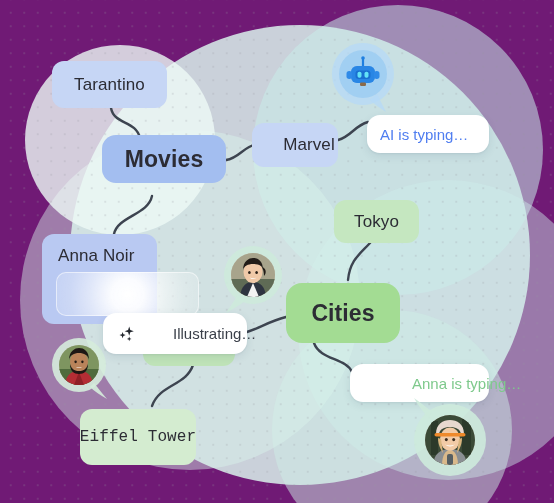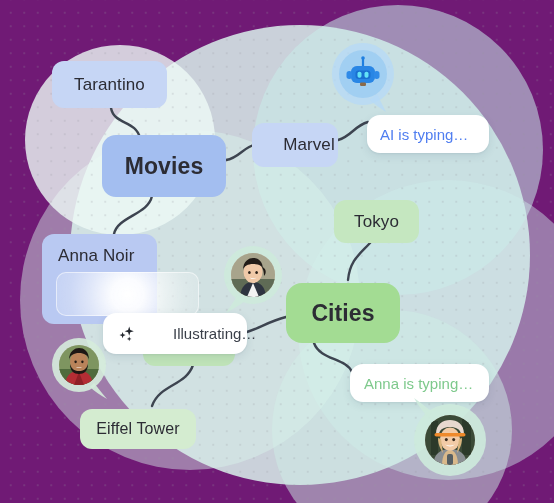--- a/index.html
+++ b/index.html
@@ -92,21 +92,21 @@
     <path d="M370,243 C360,254 350,260 348,280"></path>
     <path d="M314,343 C320,360 346,358 352,372"></path>
     <path d="M286,317 C266,322 258,330 240,334"></path>
     <path d="M193,365 C186,386 160,384 152,406"></path>
   </svg>
 
   <div class="node" style="left:52px;top:61px;width:115px;height:47px;background:#c6d6f5;font-size:17px;">
     <span>Tarantino</span>
   </div>
 
-  <div class="node hub" style="left:102px;top:135px;width:124px;height:62px;background:#a3bef0;font-size:23px;">
+  <div class="node hub" style="left:102px;top:135px;width:124px;height:48px;background:#a3bef0;font-size:23px;">
     <span>Movies</span>
   </div>
 
   <div class="node" style="left:252px;top:123px;width:86px;height:44px;background:#c6d6f5;font-size:17px;padding-left:28px;">
     <span>Marvel</span>
   </div>
 
   <div class="node" style="left:42px;top:234px;width:115px;height:90px;background:#b9c9f2;
               justify-content:flex-start;align-items:flex-start;padding:12px 0 0 16px;font-size:17px;">
     <span>Anna Noir</span>
@@ -118,21 +118,21 @@
   </div>
 
   <div class="node hub" style="left:286px;top:283px;width:114px;height:60px;background:#a3dc93;font-size:23px;border-radius:16px;">
     <span>Cities</span>
   </div>
 
   <div class="node" style="left:143px;top:320px;width:92px;height:46px;background:#bfe3b8;font-size:17px;">
     <span></span>
   </div>
 
-  <div class="node" style="left:80px;top:409px;width:116px;height:40px;background:#d4ecd0;font-size:16px;">
+  <div class="node" style="left:80px;top:409px;width:116px;height:56px;background:#d4ecd0;font-size:16px;font-family:Liberation Mono, monospace;">
     <span>Eiffel Tower</span>
   </div>
 
   <div class="pin" style="left:330px;top:42px;width:66px;height:72px;">
     <svg width="66" height="72" viewBox="0 0 66 72">
       <path d="M33,1 A31,31 0 1 1 32.9,1 Z" fill="#b6d9f7" opacity="0.75"></path>
       <path d="M47,52 C50,58 53,64 56,70 C50,66 44,62 40,58 Z" fill="#b6d9f7" opacity="0.75"></path>
       <circle cx="33" cy="32" r="24" fill="#9ccdf2" opacity="0.85"></circle>
     </svg>
     <div class="photo" style="left:13px;top:12px;width:40px;height:40px;background:transparent;">
@@ -202,21 +202,21 @@
       <svg width="20" height="20" viewBox="0 0 20 20">
         <path d="M12.2,2.6 L13.3,6.1 L16.8,7.2 L13.3,8.3 L12.2,11.8 L11.1,8.3 L7.6,7.2 L11.1,6.1 Z" fill="#21252c"></path>
         <path d="M5.6,8.0 L6.4,10.3 L8.7,11.1 L6.4,11.9 L5.6,14.2 L4.8,11.9 L2.5,11.1 L4.8,10.3 Z" fill="#21252c"></path>
         <path d="M12.2,12.6 L12.8,14.3 L14.5,14.9 L12.8,15.5 L12.2,17.2 L11.6,15.5 L9.9,14.9 L11.6,14.3 Z" fill="#21252c"></path>
       </svg>
     </span>
     <span style="font-size:15px;color:#3a3f49;">Illustrating…</span>
   </div>
 
   <div class="pill" style="left:350px;top:364px;width:139px;height:38px;padding:0 14px;">
-    <span style="font-size:15px;color:#7ec98c;">Anna is typing…</span>
+    <span style="font-size:15px;color:#7ec98c;margin-left:48px;">Anna is typing…</span>
   </div>
 
   <div class="pin" style="left:410px;top:398px;width:76px;height:80px;">
     <svg width="76" height="80" viewBox="0 0 76 80">
       <circle cx="40" cy="42" r="36" fill="#cdeadb" opacity="0.9"></circle>
       <path d="M22,14 C16,9 10,4 4,0 C8,7 13,14 18,19 Z" fill="#cdeadb" opacity="0.9"></path>
     </svg>
     <div class="photo" style="left:15px;top:17px;width:50px;height:50px;">
       <svg width="50" height="50" viewBox="0 0 50 50">
         <rect width="50" height="50" fill="#3b4a37"></rect>

